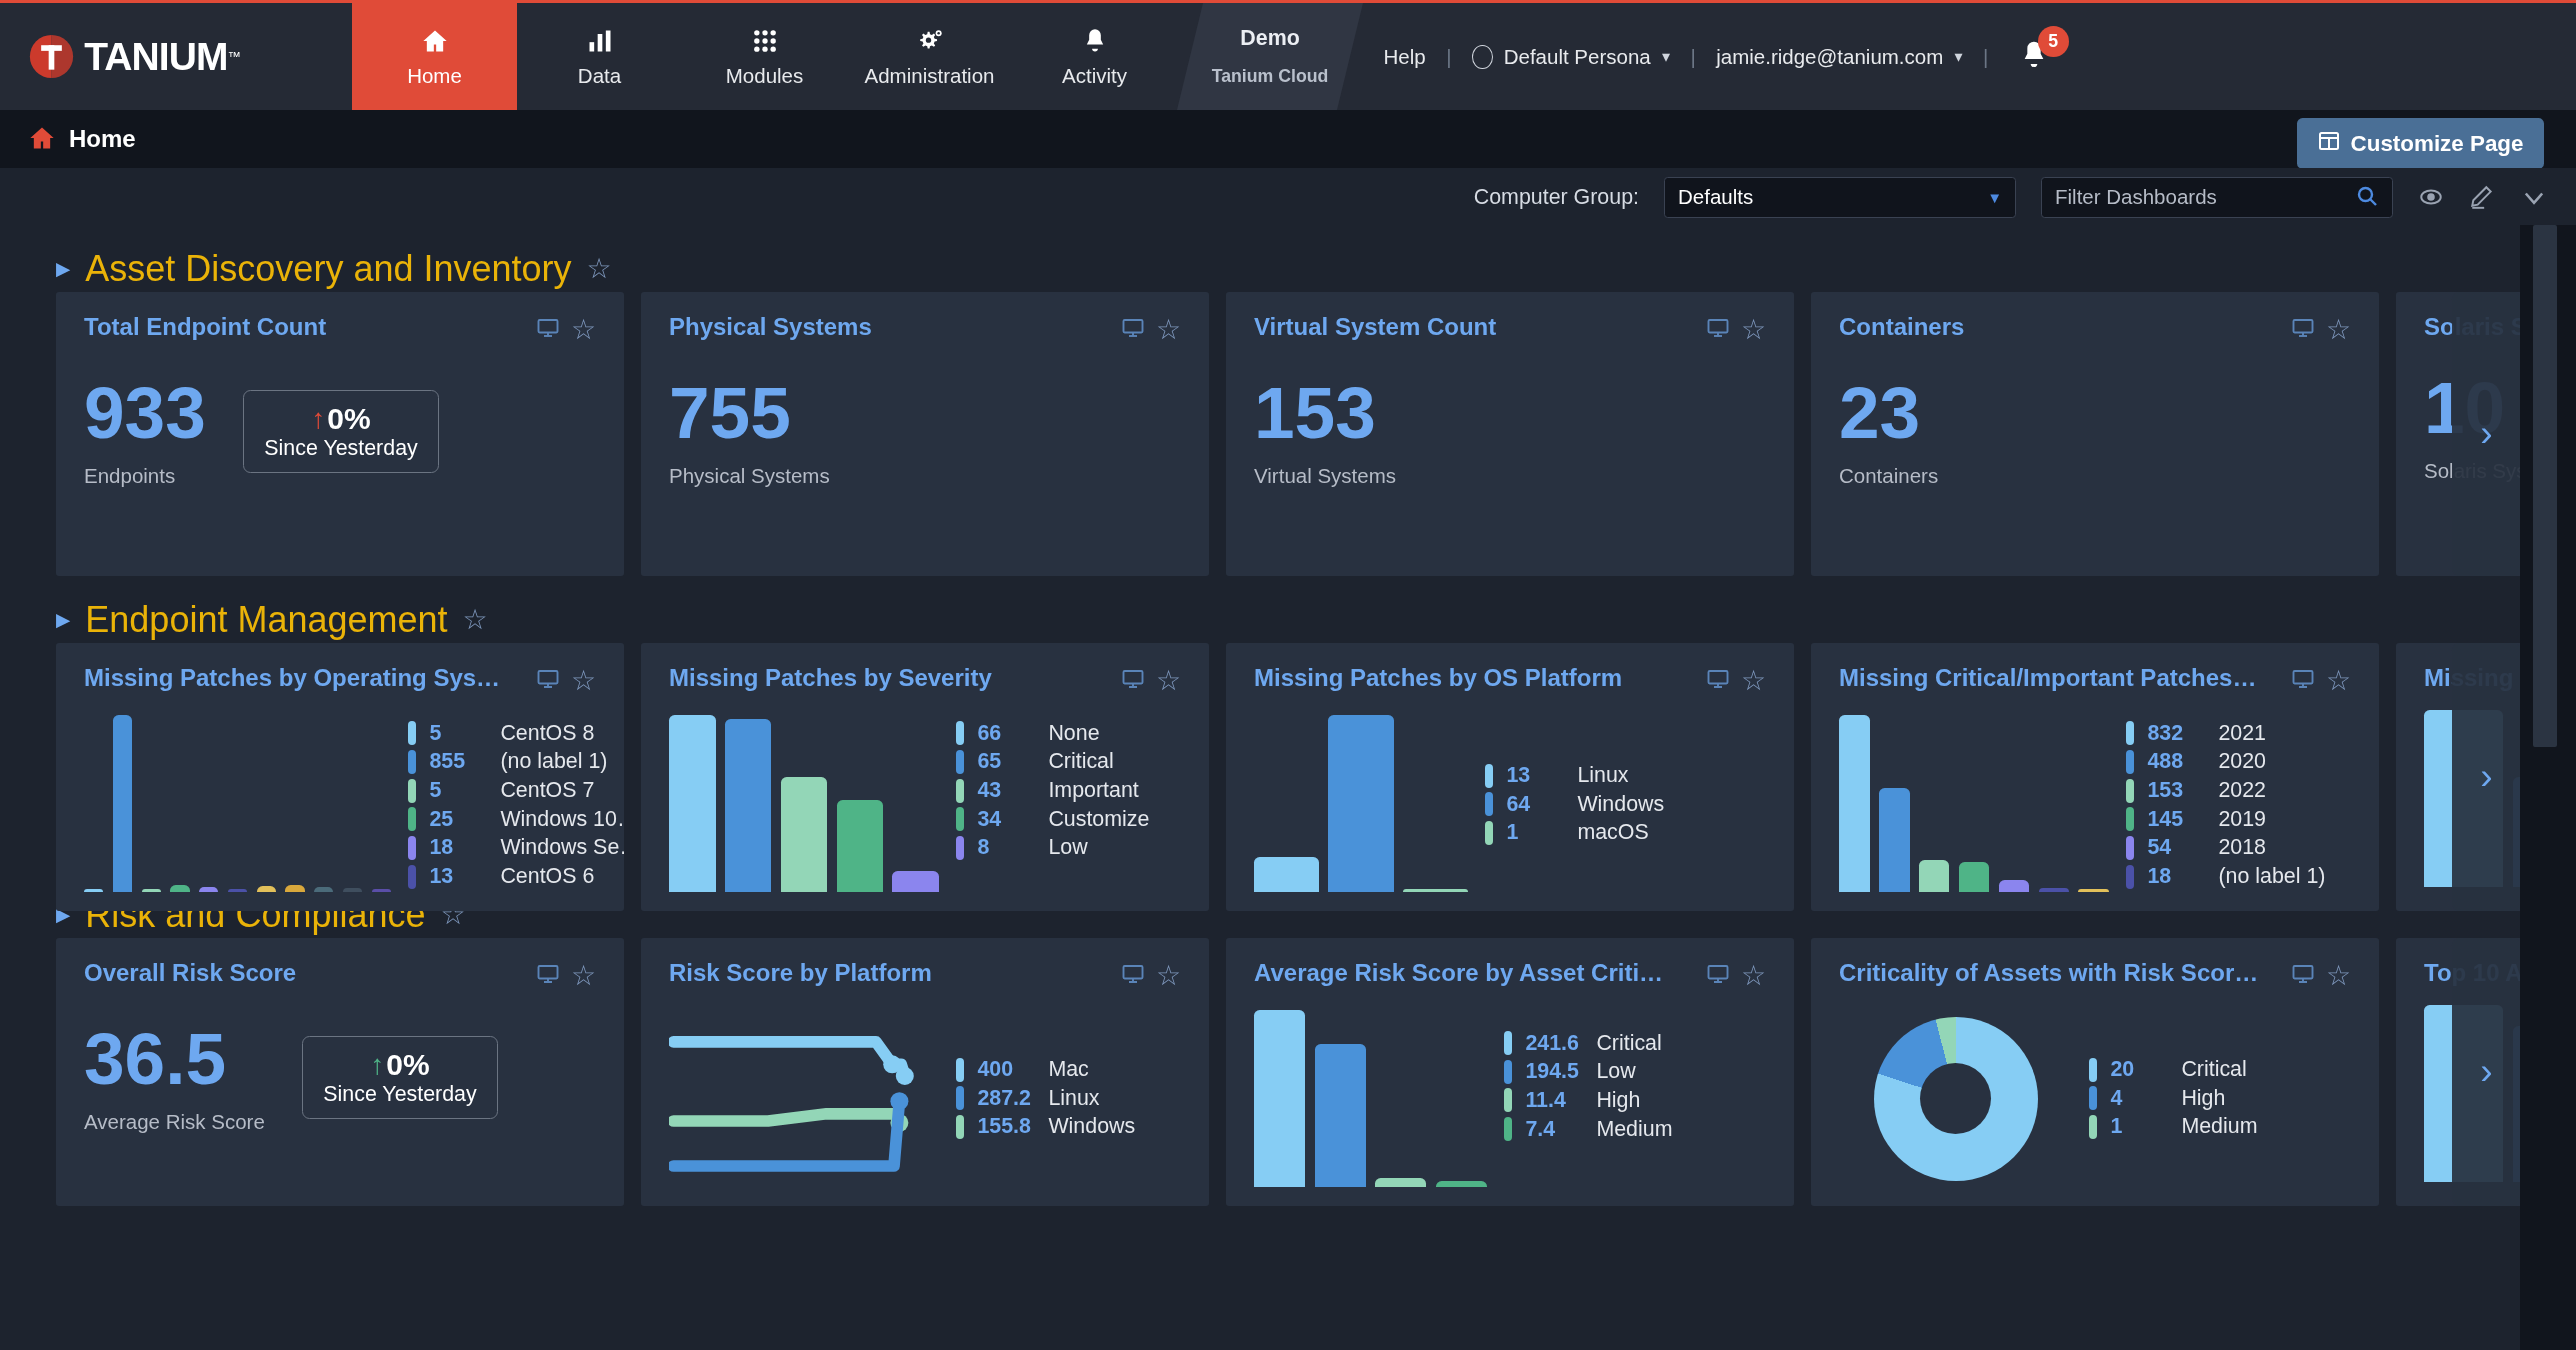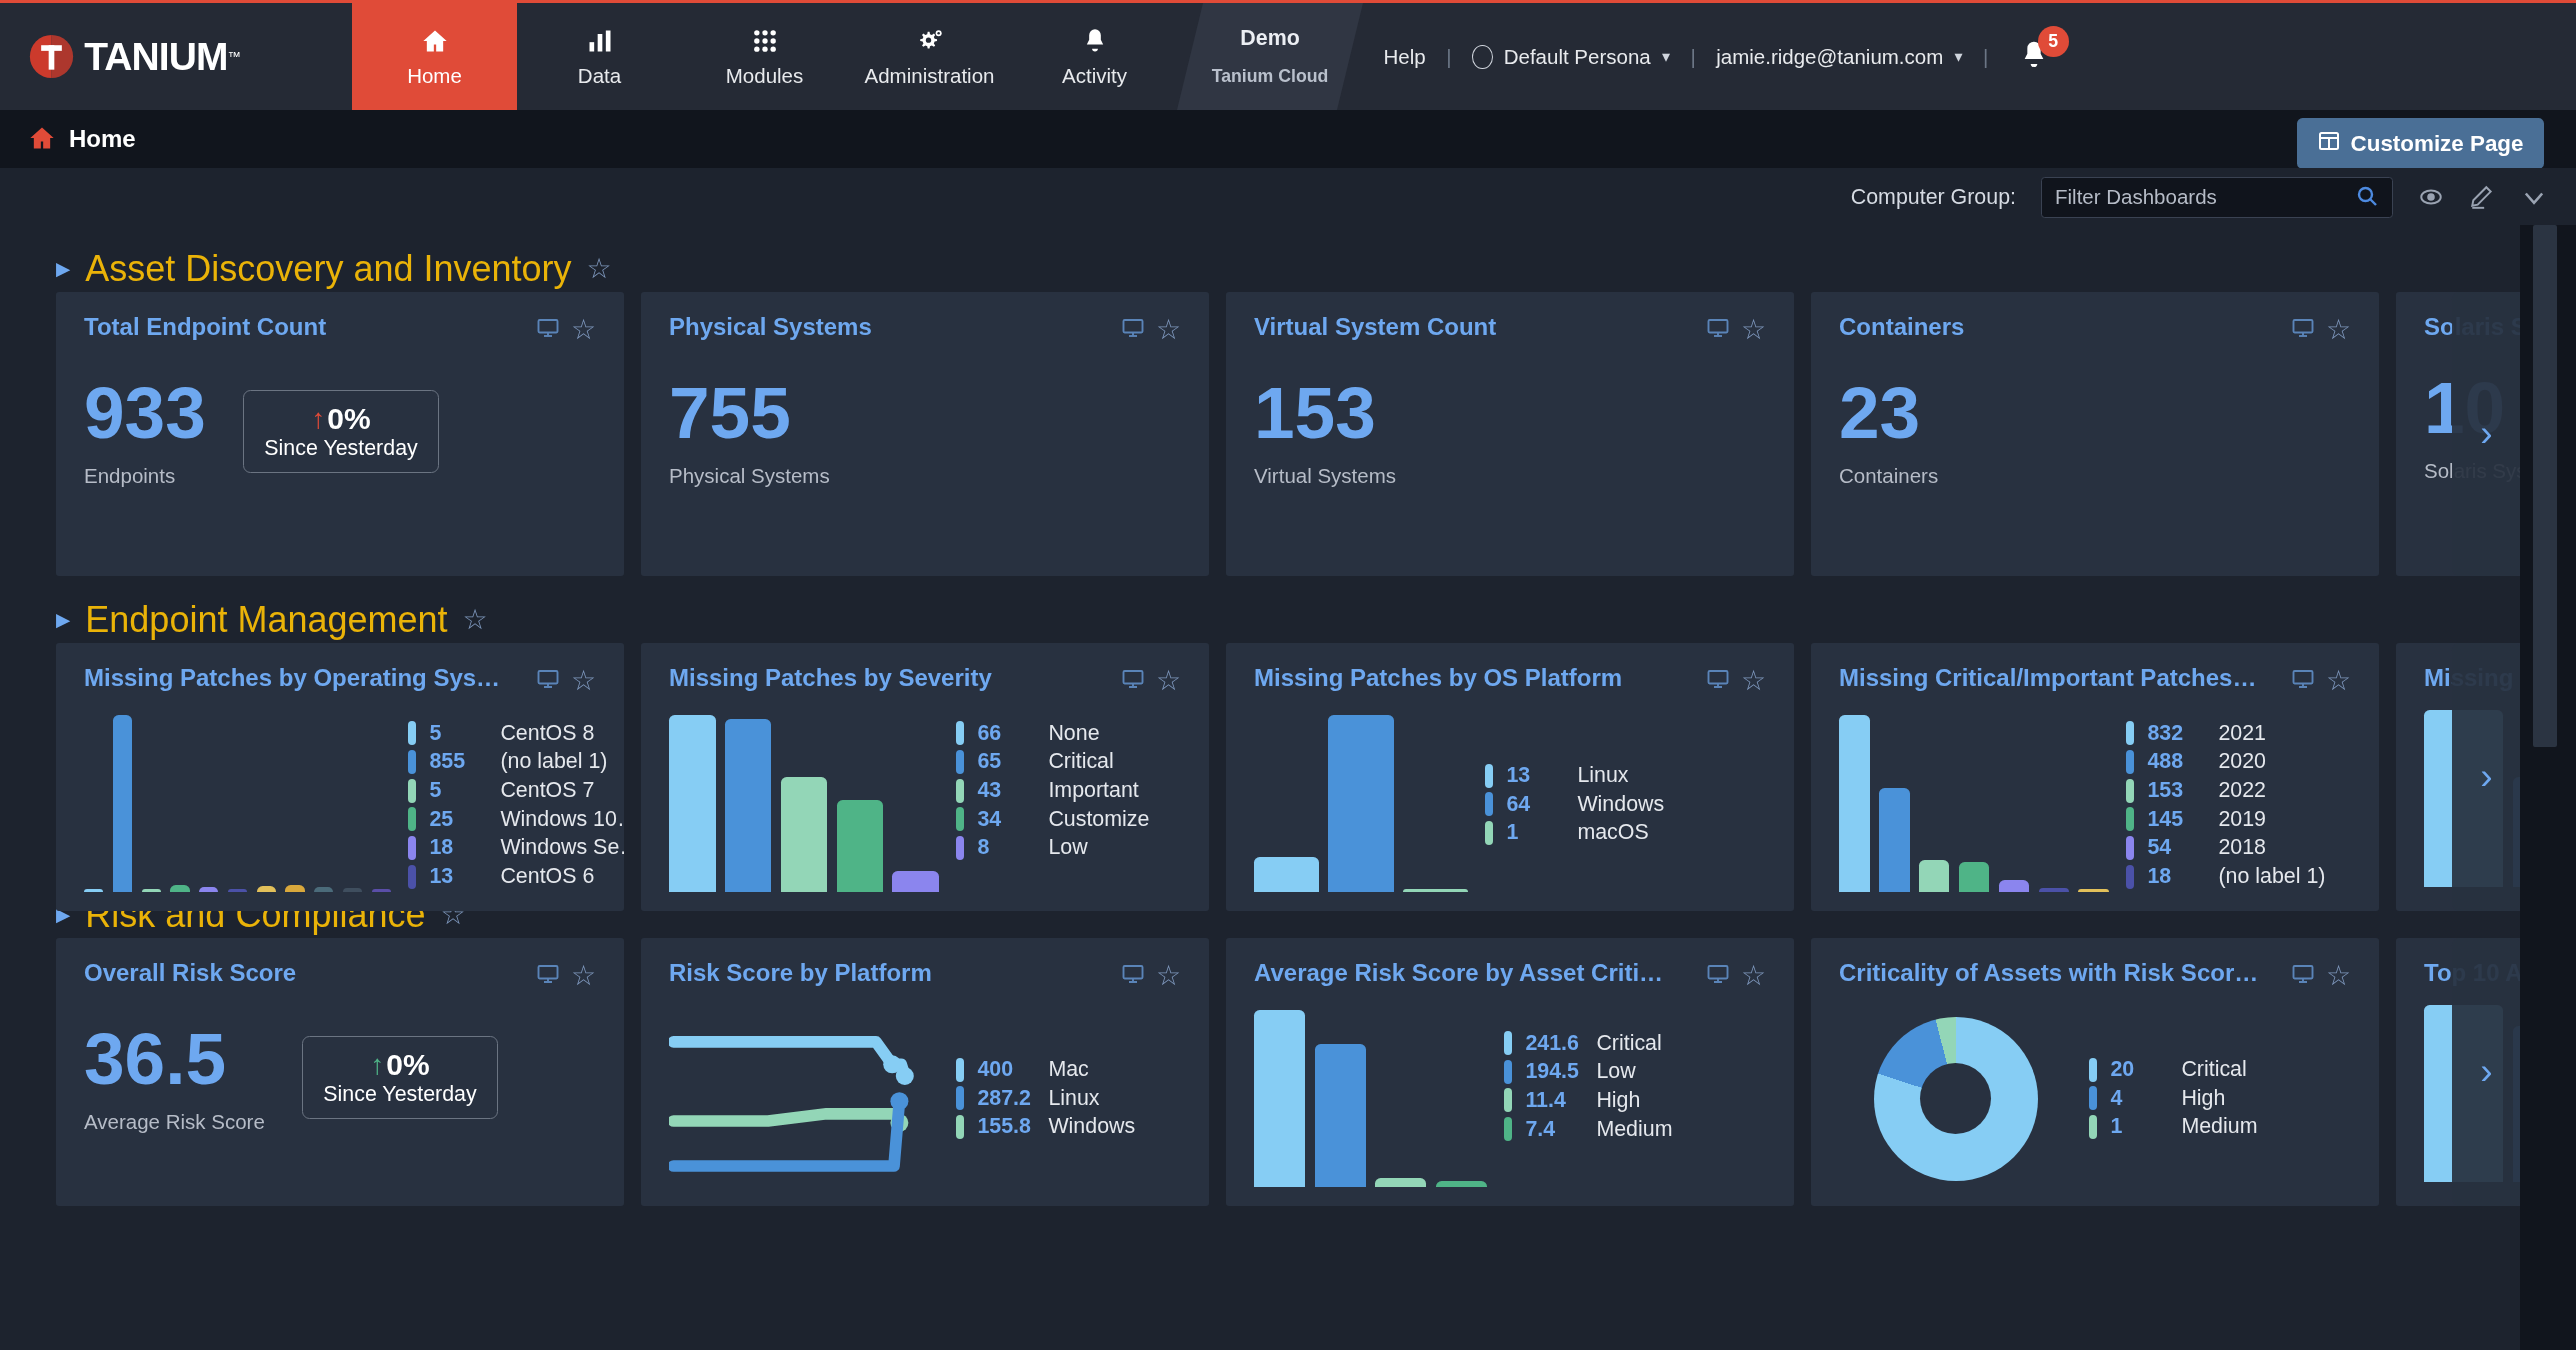--- a/index.html
+++ b/index.html
@@ -309,20 +309,24 @@
           <line x1="12" y1="9" x2="12" y2="20"></line>
       </svg>
     </span>
     <span>Customize Page</span>
   </button>
 </div>
 
 <div class="toolbar">
   <div class="tb-right">
     <span class="cg-label">Computer Group:</span>
+    <div class="cg-select">
+      <span>Defaults</span>
+      <span class="caret-d">▼</span>
+    </div>
     <div class="filter-box">
       <input type="text" placeholder="Filter Dashboards" style="">
       <span>
         <svg width="24" height="24" viewBox="0 0 24 24" fill="none" stroke="#4d8ae0" stroke-width="2.4">
           <circle cx="10.5" cy="10.5" r="6.5"></circle>
             <line x1="15.5" y1="15.5" x2="21" y2="21"></line>
         </svg>
       </span>
     </div>
     <span class="tb-icon">

